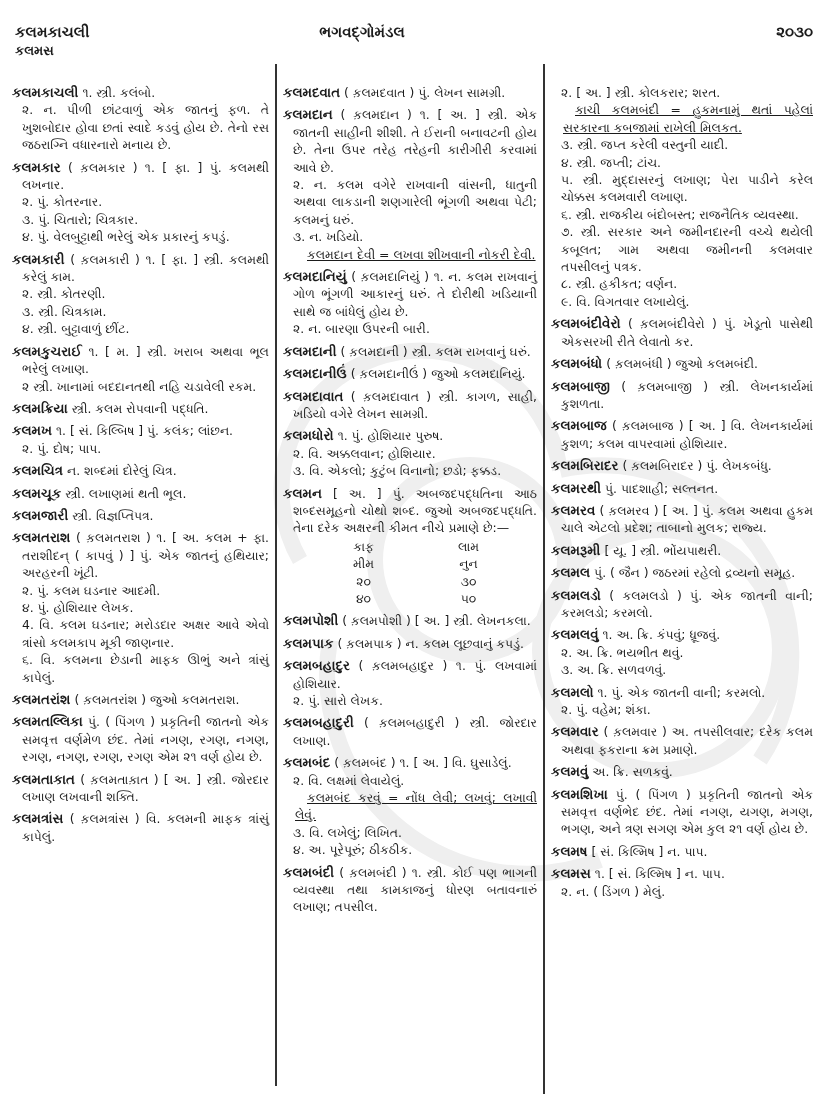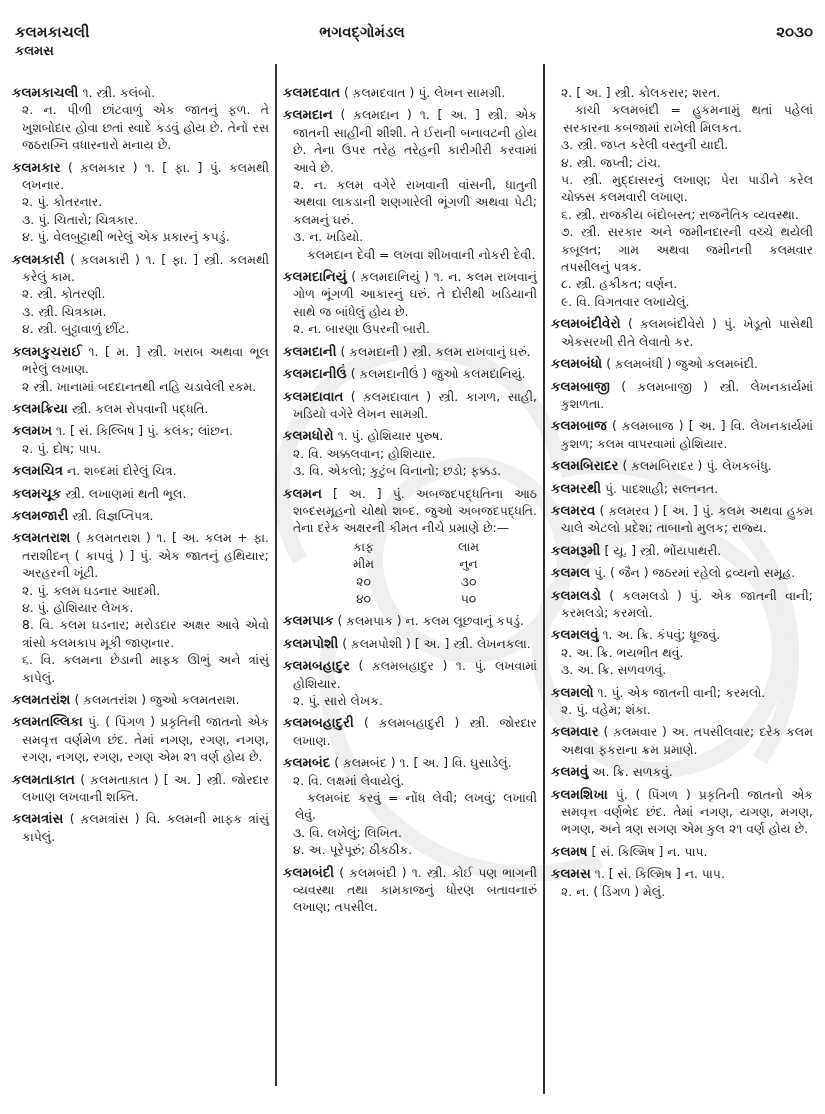--- a/index.html
+++ b/index.html
@@ -18,21 +18,21 @@
   .divider-2 { left: 543px; height: 1030px; }
   .col { position: absolute; top: 68px; z-index: 2; font-size: 12.4px; line-height: 17.4px; margin-top: 16px; }
   .col-1 { left: 12px; width: 257px; }
   .col-2 { left: 283px; width: 254px; }
   .col-3 { left: 551px; width: 262px; }
   .entry { margin: 0 0 5px 0; }
   .entry p { margin: 0; text-align: justify; }
   .lead { padding-left: 10px; text-indent: -10px; }
   .lead .hw { font-weight: 700; font-size: 13.4px; }
   .sense { padding-left: 10px; }
-  .phrase { padding-left: 12px; text-indent: 12px; }
+  .phrase { padding-left: 12px; text-indent: 12px; text-decoration: underline; }
   .abjad { display: grid; grid-template-columns: repeat(2, 1fr); width: 210px; margin: 1px 0 1px 28px; text-align: center; }
   .abjad span { display: block; }
 </style>
 </head>
 <body>
 
 <svg class="watermark" viewBox="0 0 825 1114" xmlns="http://www.w3.org/2000/svg">
   <g fill="none" stroke="#efefef" stroke-width="16">
     <path d="M 300 560 A 140 140 0 1 1 560 470"></path>
     <circle cx="470" cy="560" r="95"></circle>
@@ -84,21 +84,21 @@
     <div class="entry">
       <p class="lead"><span class="hw">કલમચૂક</span> <span class="def">સ્ત્રી. લખાણમાં થતી ભૂલ.</span></p>
     </div>
     <div class="entry">
       <p class="lead"><span class="hw">કલમજારી</span> <span class="def">સ્ત્રી. વિજ્ઞપ્તિપત્ર.</span></p>
     </div>
     <div class="entry">
       <p class="lead"><span class="hw">કલમતરાશ</span> <span class="def">( ક઼લમતરાશ ) ૧. [ અ. કલમ + ફા. તરાશીદન્ ( કાપવું ) ] પું. એક જાતનું હથિયાર; અરહરની ખૂંટી.</span></p>
       <p class="sense">૨. પું. કલમ ઘડનાર આદમી.</p>
       <p class="sense">૪. પું. હોશિયાર લેખક.</p>
-      <p class="sense">8. વિ. કલમ ઘડનાર; મરોડદાર અક્ષર આવે એવો ત્રાંસો કલમકાપ મૂકી જાણનાર.</p>
+      <p class="sense">4. વિ. કલમ ઘડનાર; મરોડદાર અક્ષર આવે એવો ત્રાંસો કલમકાપ મૂકી જાણનાર.</p>
       <p class="sense">૬. વિ. કલમના છેડાની માફક ઊભું અને ત્રાંસું કાપેલું.</p>
     </div>
     <div class="entry">
       <p class="lead"><span class="hw">કલમતરાંશ</span> <span class="def">( ક઼લમતરાંશ ) જુઓ કલમતરાશ.</span></p>
     </div>
     <div class="entry">
       <p class="lead"><span class="hw">કલમતલ્લિકા</span> <span class="def">પું. ( પિંગળ ) પ્રકૃતિની જાતનો એક સમવૃત્ત વર્ણમેળ છંદ. તેમાં નગણ, રગણ, નગણ, રગણ, નગણ, રગણ, રગણ એમ ૨૧ વર્ણ હોય છે.</span></p>
     </div>
     <div class="entry">
       <p class="lead"><span class="hw">કલમતાકાત</span> <span class="def">( ક઼લમતાક઼ાત ) [ અ. ] સ્ત્રી. જોરદાર લખાણ લખવાની શક્તિ.</span></p>
@@ -142,24 +142,24 @@
         <span>લામ</span>
         <span>મીમ</span>
         <span>નુન</span>
         <span>૨૦</span>
         <span>૩૦</span>
         <span>૪૦</span>
         <span>૫૦</span>
       </div>
     </div>
     <div class="entry">
+      <p class="lead"><span class="hw">કલમપોશી</span> <span class="def">( ક઼લમપોશી ) [ અ. ] સ્ત્રી. લેખનકલા.</span></p>
+    </div>
+    <div class="entry">
       <p class="lead"><span class="hw">કલમપાક</span> <span class="def">( ક઼લમપાક ) ન. કલમ લૂછવાનું કપડું.</span></p>
-    </div>
-    <div class="entry">
-      <p class="lead"><span class="hw">કલમપોશી</span> <span class="def">( ક઼લમપોશી ) [ અ. ] સ્ત્રી. લેખનકલા.</span></p>
     </div>
     <div class="entry">
       <p class="lead"><span class="hw">કલમબહાદુર</span> <span class="def">( ક઼લમબહાદુર ) ૧. પું. લખવામાં હોશિયાર.</span></p>
       <p class="sense">૨. પું. સારો લેખક.</p>
     </div>
     <div class="entry">
       <p class="lead"><span class="hw">કલમબહાદુરી</span> <span class="def">( ક઼લમબહાદુરી ) સ્ત્રી. જોરદાર લખાણ.</span></p>
     </div>
     <div class="entry">
       <p class="lead"><span class="hw">કલમબંદ</span> <span class="def">( ક઼લમબંદ ) ૧. [ અ. ] વિ. ઘુસાડેલું.</span></p>

